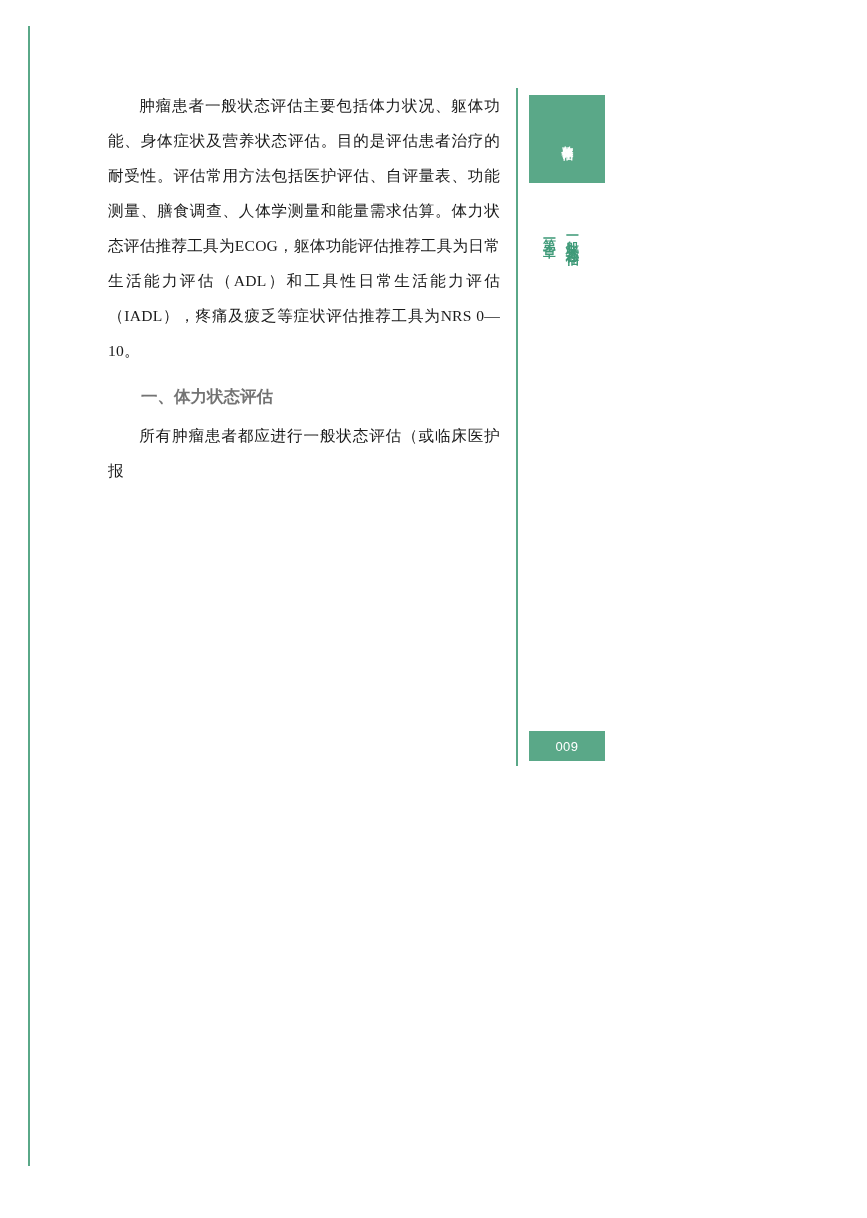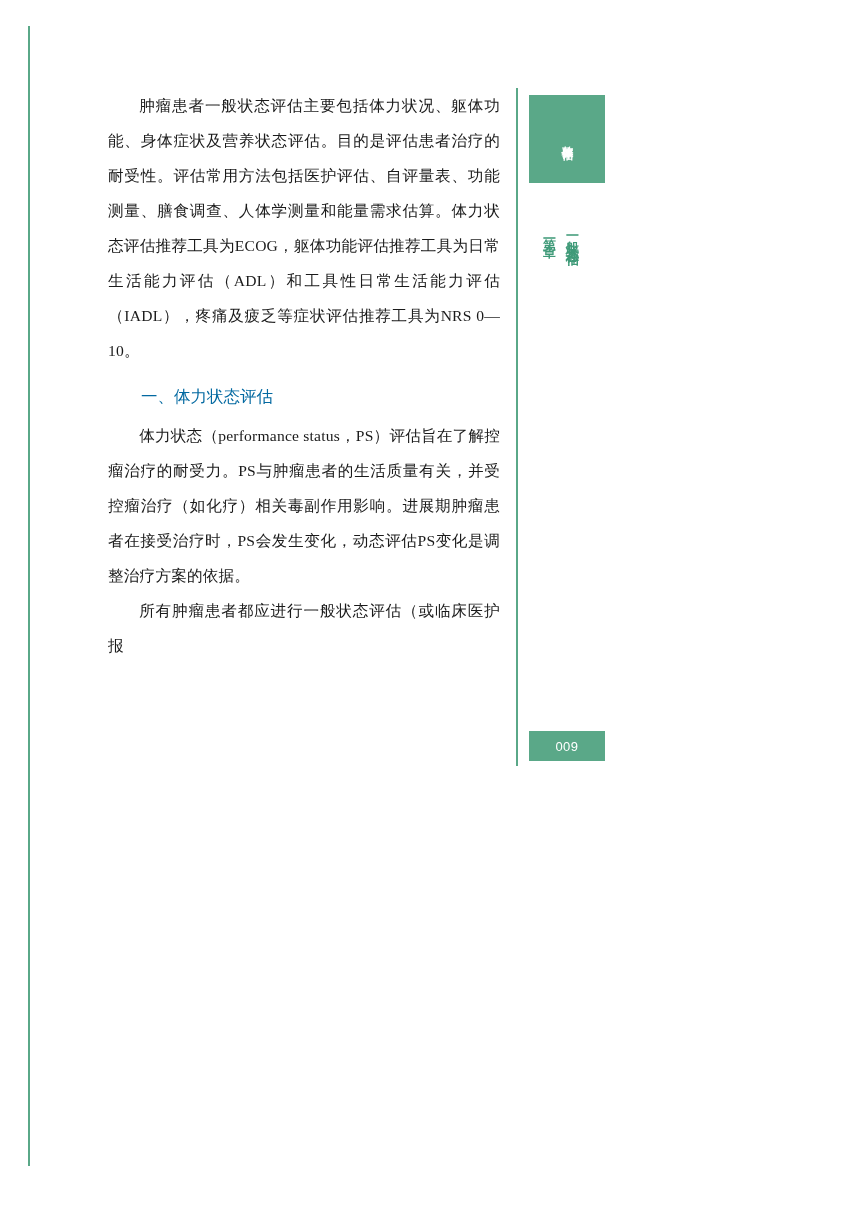--- a/index.html
+++ b/index.html
@@ -52,22 +52,22 @@
     text-align: justify;
     text-justify: inter-ideograph;
     text-indent: 2em;
     margin: 0 0 0 0;
     letter-spacing: 0.2px;
   }
 
   .section-head {
     font-size: 16.5px;
     line-height: 44px;
-    color: #0369a1;
-    font-weight: normal;
+    color: #737373;
+    font-weight: bold;
     font-family: "Liberation Sans", sans-serif;
     text-indent: 2em;
     margin: 6px 0 0 0;
   }
 
   
   .tab-block {
     position: absolute;
     left: 529px;
     top: 95px;
@@ -146,21 +146,20 @@
 <body>
 
 <div class="page">
 
   <div class="left-rule"></div>
   <div class="col-divider"></div>
 
   <div class="body-col">
     <p class="para">肿瘤患者一般状态评估主要包括体力状况、躯体功能、身体症状及营养状态评估。目的是评估患者治疗的耐受性。评估常用方法包括医护评估、自评量表、功能测量、膳食调查、人体学测量和能量需求估算。体力状态评估推荐工具为ECOG，躯体功能评估推荐工具为日常生活能力评估（ADL）和工具性日常生活能力评估（IADL），疼痛及疲乏等症状评估推荐工具为NRS 0—10。</p>
     <h2 class="section-head">一、体力状态评估</h2>
-    <p class="para">体力状态（performance status，PS）评估旨在了解控瘤治疗的耐受力。PS与肿瘤患者的生活质量有关，并受控瘤治疗（如化疗）相关毒副作用影响。进展期肿瘤患者在接受治疗时，PS会发生变化，动态评估PS变化是调整治疗方案的依据。</p>
     <p class="para">所有肿瘤患者都应进行一般状态评估（或临床医护报</p>
   </div>
 
   <div class="tab-block">
     <div class="tab-block-text">整体评估</div>
   </div>
 
   <div class="chapter-label">第一章</div>
   <div class="chapter-title">一般状态评估</div>
 

